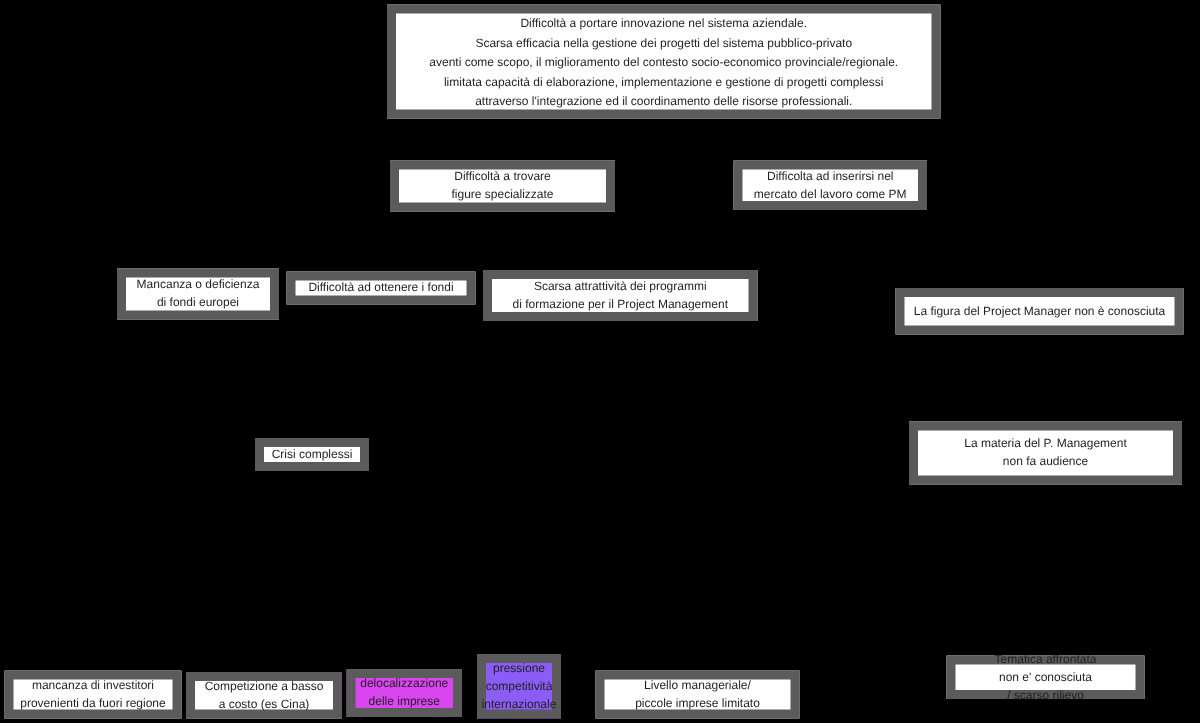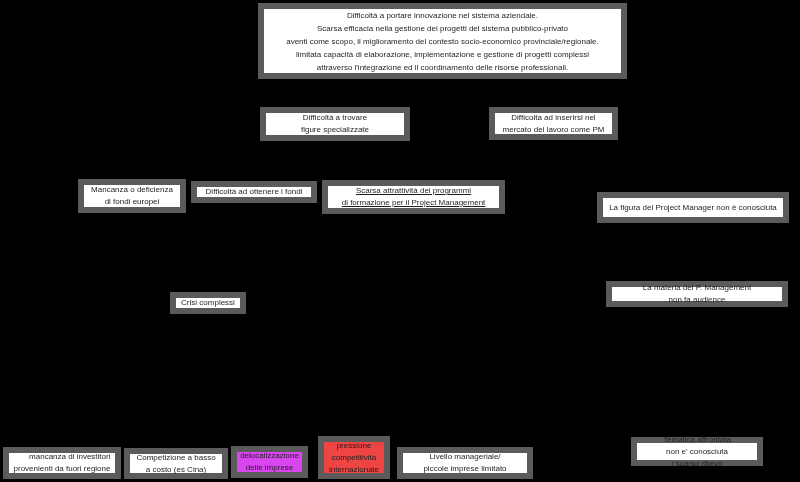--- a/index.html
+++ b/index.html
@@ -46,40 +46,40 @@
 figure specializzate</div>
 
   <div class="node" style="left: 489px; top: 107px; width: 129px; height: 33px; background: rgb(255, 255, 255); border-color: rgb(91, 91, 91); color: rgb(31, 31, 31);">Difficolta ad inserirsi nel
 mercato del lavoro come PM</div>
 
   <div class="node" style="left: 191px; top: 181px; width: 126px; height: 22px; background: rgb(255, 255, 255); border-color: rgb(91, 91, 91); color: rgb(31, 31, 31);">Difficoltà ad ottenere i fondi</div>
 
   <div class="node" style="left: 78px; top: 179px; width: 108px; height: 34px; background: rgb(255, 255, 255); border-color: rgb(91, 91, 91); color: rgb(31, 31, 31);">Mancanza o deficienza
 di fondi europei</div>
 
-  <div class="node" style="left: 322px; top: 180px; width: 183px; height: 34px; background: rgb(255, 255, 255); border-color: rgb(91, 91, 91); color: rgb(31, 31, 31); text-decoration: underline;">Scarsa attrattività dei programmi
+  <div class="node" style="left: 322px; top: 180px; width: 183px; height: 34px; background: rgb(255, 255, 255); border-color: rgb(91, 91, 91); color: rgb(31, 31, 31);">Scarsa attrattività dei programmi
 di formazione per il Project Management</div>
 
   <div class="node" style="left: 597px; top: 192px; width: 192px; height: 31px; background: rgb(255, 255, 255); border-color: rgb(91, 91, 91); color: rgb(31, 31, 31);">La figura del Project Manager non è conosciuta</div>
 
   <div class="node" style="left: 170px; top: 292px; width: 76px; height: 22px; background: rgb(255, 255, 255); border-color: rgb(91, 91, 91); color: rgb(31, 31, 31);">Crisi complessi</div>
 
-  <div class="node" style="left: 606px; top: 281px; width: 182px; height: 26px; background: rgb(255, 255, 255); border-color: rgb(91, 91, 91); color: rgb(31, 31, 31);">La materia del P. Management
+  <div class="node" style="left: 606px; top: 281px; width: 182px; height: 42px; background: rgb(255, 255, 255); border-color: rgb(91, 91, 91); color: rgb(31, 31, 31);">La materia del P. Management
 non fa audience</div>
 
-  <div class="node" style="left: 3px; top: 447px; width: 118px; height: 32px; background: rgb(255, 255, 255); border-color: rgb(91, 91, 91); color: rgb(31, 31, 31); text-align: right;">mancanza di investitori
+  <div class="node" style="left: 3px; top: 447px; width: 118px; height: 32px; background: rgb(255, 255, 255); border-color: rgb(91, 91, 91); color: rgb(31, 31, 31);">mancanza di investitori
 provenienti da fuori regione</div>
 
   <div class="node" style="left: 124px; top: 448px; width: 104px; height: 31px; background: rgb(255, 255, 255); border-color: rgb(91, 91, 91); color: rgb(31, 31, 31);">Competizione a basso
 a costo (es Cina)</div>
 
   <div class="node" style="left: 231px; top: 446px; width: 77px; height: 32px; background: #d946ef; border-color: rgb(91, 91, 91); color: rgb(31, 31, 31);">delocalizzazione
 delle imprese</div>
 
-  <div class="node" style="left: 318px; top: 436px; width: 72px; height: 43px; background: #ef4444; border-color: rgb(91, 91, 91); color: rgb(31, 31, 31);">pressione
+  <div class="node" style="left: 318px; top: 436px; width: 56px; height: 43px; background: #8b5cf6; border-color: rgb(91, 91, 91); color: rgb(31, 31, 31);">pressione
 competitività
 internazionale</div>
 
   <div class="node" style="left: 397px; top: 447px; width: 136px; height: 32px; background: rgb(255, 255, 255); border-color: rgb(91, 91, 91); color: rgb(31, 31, 31);">Livello manageriale/
 piccole imprese limitato</div>
 
   <div class="node" style="left: 631px; top: 437px; width: 132px; height: 29px; background: rgb(255, 255, 255); border-color: rgb(91, 91, 91); color: rgb(31, 31, 31);">Tematica affrontata
 non e' conosciuta
 / scarso rilievo</div>
 

